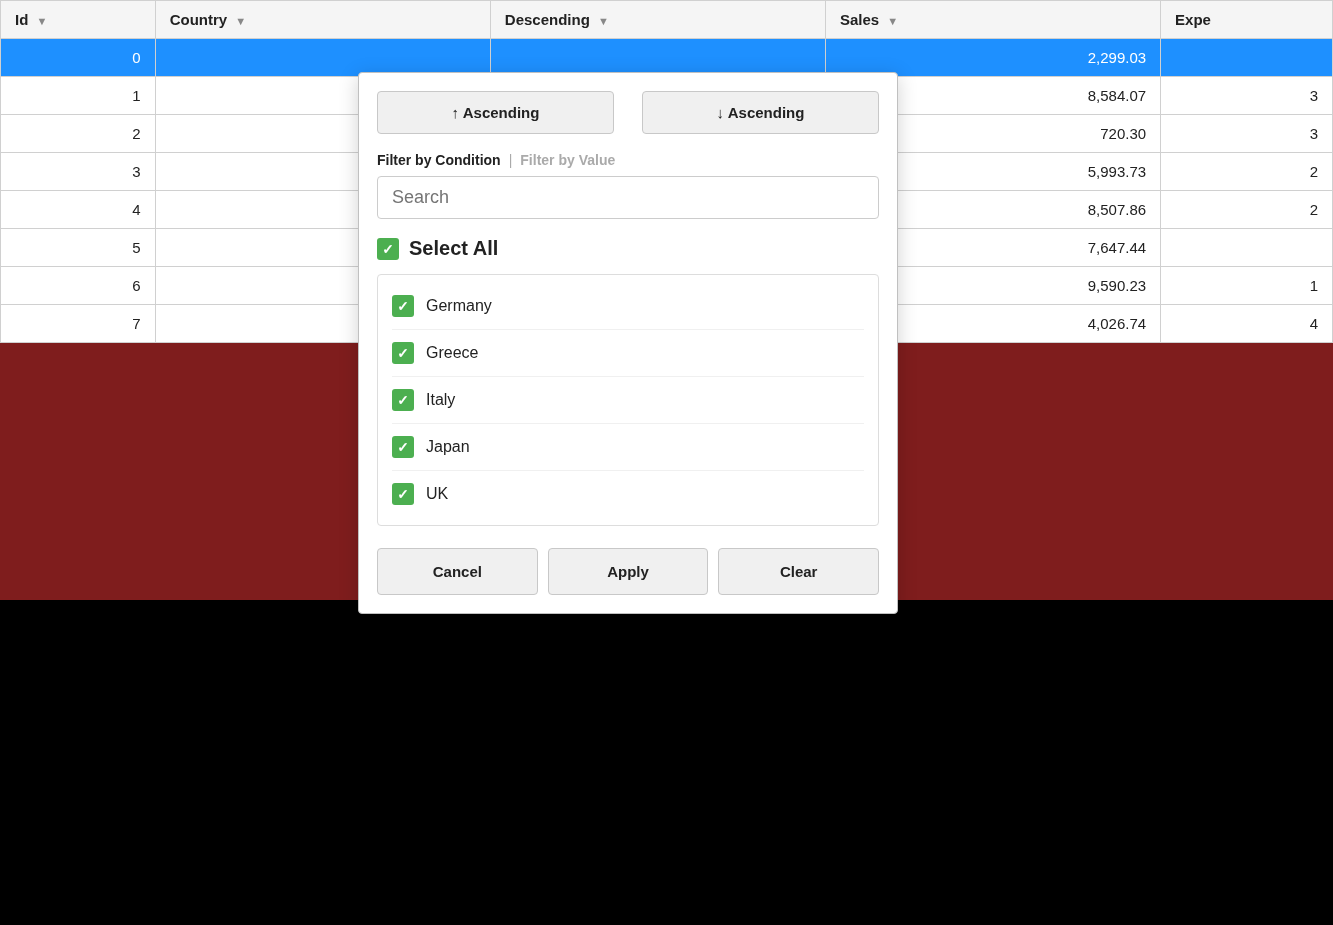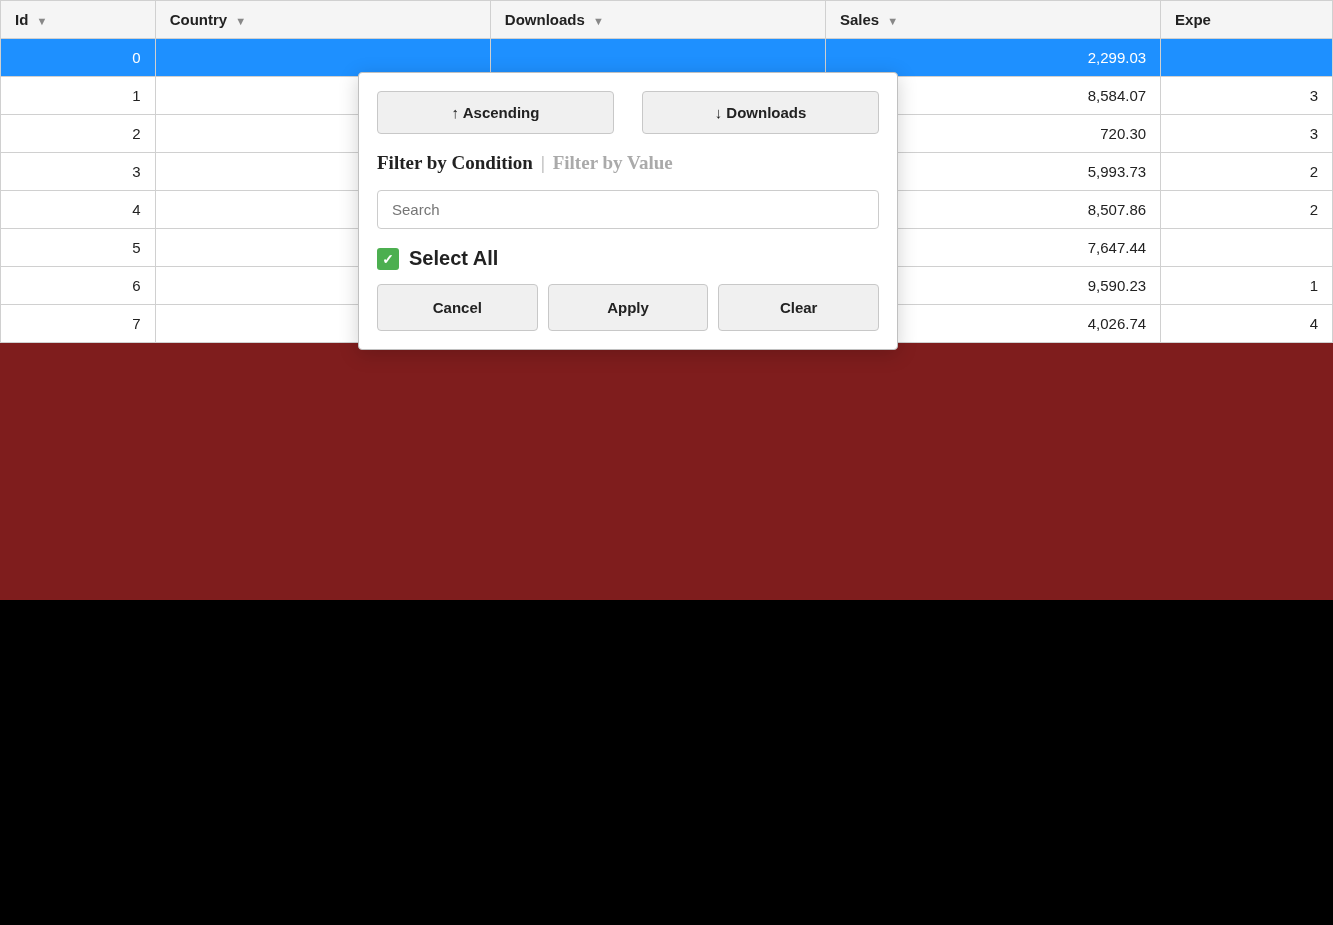--- a/index.html
+++ b/index.html
@@ -115,24 +115,23 @@
       font-weight: 600;
       cursor: pointer;
       text-align: center;
       color: #222;
     }
 
     
     .filter-tabs {
       display: flex;
       align-items: center;
-      margin-bottom: 16px;
-      font-size: 19px;
-      font-weight: 700;
-      font-family: Liberation Serif, serif;
+      margin-bottom: 8px;
+      font-size: 14px;
+      font-weight: 700;
     }
 
     .filter-tab-active {
       font-weight: 700;
       color: #222;
     }
 
     .filter-tab-separator {
       margin: 0 8px;
       color: #aaa;
@@ -148,21 +147,21 @@
     
     .search-input-wrap {
       margin-bottom: 14px;
     }
 
     .search-input {
       width: 100%;
       padding: 10px 14px;
       border: 1px solid #ccc;
       border-radius: 4px;
-      font-size: 15px;
+      font-size: 18px;
       color: #aaa;
       outline: none;
       background: #fff;
     }
 
     
     .select-all-row {
       display: flex;
       align-items: center;
       gap: 10px;
@@ -265,21 +264,21 @@
       <tr>
         <th class="col-id">
           <span>Id</span>
           <span class="filter-icon">▼</span>
         </th>
         <th class="col-country">
           <span>Country</span>
           <span class="filter-icon">▼</span>
         </th>
         <th class="col-downloads">
-          <span>Downloads</span>
+          <span>Descending</span>
           <span class="filter-icon">▼</span>
         </th>
         <th class="col-sales">
           <span>Sales</span>
           <span class="filter-icon">▼</span>
         </th>
         <th class="col-expe">
           <span>Expe</span>
         </th>
       </tr>
@@ -342,38 +341,62 @@
         <td>4</td>
       </tr>
     </tbody>
   </table>
 </div>
 
 <div class="filter-popup">
 
   <div class="sort-buttons">
     <button class="sort-btn">↑ Ascending</button>
-    <button class="sort-btn">↓ Downloads</button>
+    <button class="sort-btn">↓ Ascending</button>
   </div>
 
   <div class="filter-tabs">
     <span class="filter-tab-active">Filter by Condition</span>
     <span class="filter-tab-separator">|</span>
     <span class="filter-tab-inactive">Filter by Value</span>
   </div>
 
   <div class="search-input-wrap">
     <input class="search-input" type="text" placeholder="Search" style="">
   </div>
 
   <div class="select-all-row">
     <span class="green-checkbox"></span>
     <span>Select All</span>
   </div>
 
+  <div class="checkbox-list">
+    <div class="checkbox-list-inner">
+      <div class="checkbox-item">
+        <span class="green-checkbox"></span>
+        <span>Germany</span>
+      </div>
+      <div class="checkbox-item">
+        <span class="green-checkbox"></span>
+        <span>Greece</span>
+      </div>
+      <div class="checkbox-item">
+        <span class="green-checkbox"></span>
+        <span>Italy</span>
+      </div>
+      <div class="checkbox-item">
+        <span class="green-checkbox"></span>
+        <span>Japan</span>
+      </div>
+      <div class="checkbox-item">
+        <span class="green-checkbox"></span>
+        <span>UK</span>
+      </div>
+    </div>
+  </div>
 
   <div class="action-buttons">
     <button class="action-btn">Cancel</button>
     <button class="action-btn">Apply</button>
     <button class="action-btn">Clear</button>
   </div>
 
 </div>
 
 </body></html>

